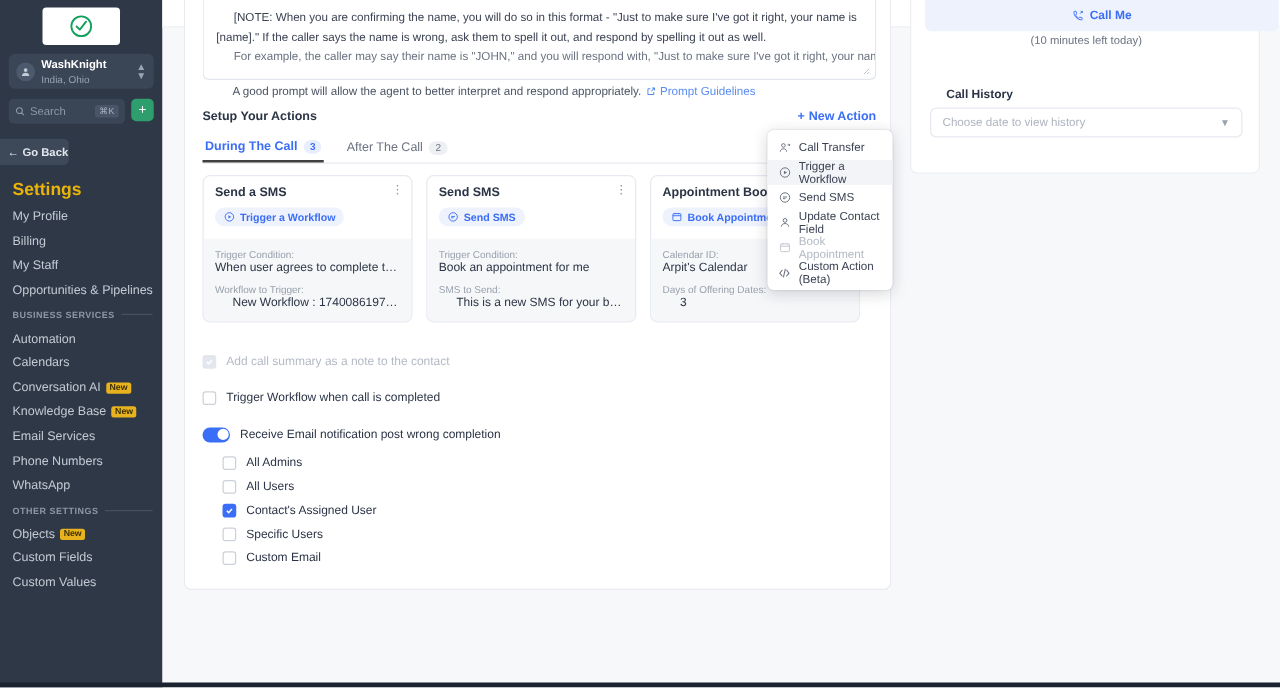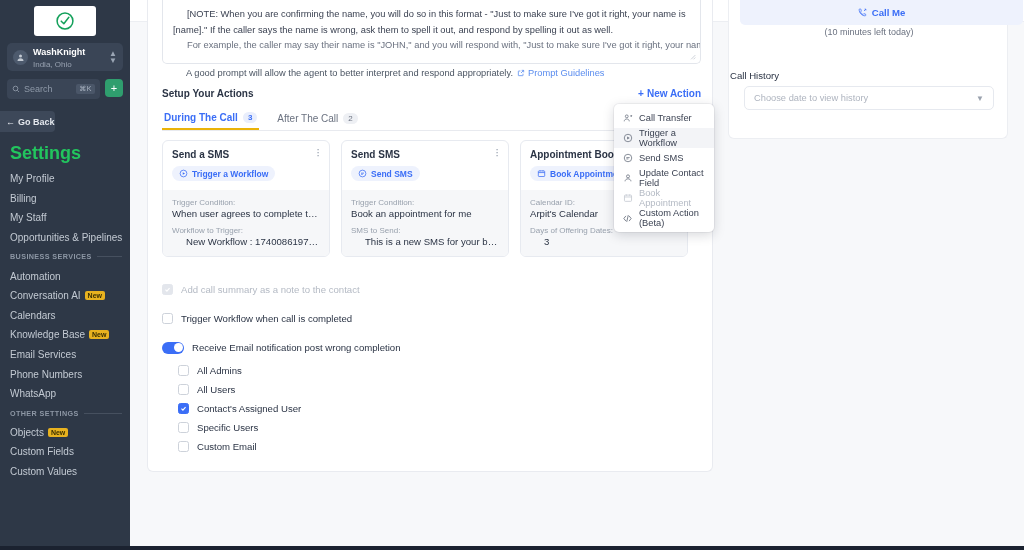--- a/index.html
+++ b/index.html
@@ -56,21 +56,21 @@
     color: #fff; font-size: 11px; display: flex; align-items: center; justify-content: center;
   }
 
   .goback {
     margin: 12px 0 0 0; width: 55px; height: 21px;
     background: #3d4859; border-radius: 0 4px 4px 0;
     display: flex; align-items: center; gap: 3px; padding-left: 6px;
     font-size: 9px; font-weight: bold; color: #e4e8ee;
   }
   .settings-title {
-    margin: 11px 0 5px 10px; font-size: 18px; font-weight: bold; color: #22c55e;
+    margin: 11px 0 5px 10px; font-size: 14px; font-weight: bold; color: #eab308;
   }
   .nav-item {
     height: 19.6px; display: flex; align-items: center;
     padding-left: 10px; font-size: 10px; color: #c3cad3; gap: 4px;
   }
   .nav-item.active { background: #212936; color: #ffffff; font-weight: bold; }
   .nav-sec {
     display: flex; align-items: center; gap: 5px;
     padding-left: 10px; padding-right: 8px; height: 19px;
     font-size: 7.2px; letter-spacing: .4px; color: #8d97a5; font-weight: bold;
@@ -125,21 +125,21 @@
     display: flex; align-items: center; justify-content: space-between;
   }
   .setup-title { font-size: 10px; font-weight: bold; color: #2b3445; }
   .new-action { font-size: 10px; font-weight: bold; color: #3b6ef6; display: flex; align-items: center; gap: 3px; }
 
   .tabs {
     position: absolute; left: 14px; top: 106px; width: 539px; height: 25px;
     border-bottom: 1px solid #e8eaef; display: flex; align-items: flex-start; gap: 16px;
   }
   .tab { display: flex; align-items: center; gap: 5px; height: 24px; padding: 0 2px; font-size: 10px; color: #6b7280; }
-  .tab.active { color: #3b6ef6; font-weight: bold; border-bottom: 2px solid #eab308; }
+  .tab.active { color: #3b6ef6; font-weight: bold; border-bottom: 2px solid #404040; }
   .tab-count { font-size: 8px; background: #eef0f4; color: #6b7280; border-radius: 8px; padding: 1px 5px; }
   .tab.active .tab-count { background: #e9eefc; color: #3b6ef6; }
 
   .cards-row { position: absolute; left: 14px; top: 140px; display: flex; gap: 11px; }
   .acard {
     width: 168px; border: 1px solid #e7eaf0; border-radius: 6px; background: #fff; overflow: hidden;
   }
   .acard-head { padding: 8px 9px 8px 9px; position: relative; }
   .acard-title { font-size: 10px; font-weight: bold; color: #2b3445; padding-right: 14px; }
   .acard-dots { position: absolute; right: 7px; top: 7px; color: #8b95a5; font-size: 10px; letter-spacing: 0; line-height: 4px; width: 8px; text-align: center; }
@@ -193,21 +193,21 @@
     position: absolute; left: 598px; top: 0px; width: 280px; height: 139px;
     background: #ffffff; border: 1px solid #eceef2; border-top: none; border-radius: 0 0 6px 6px;
   }
   .callme-btn {
     position: absolute; left: 11px; top: 0px; width: 283px; height: 25px;
     background: #eef2fd; border-radius: 0 0 5px 5px;
     display: flex; align-items: center; justify-content: center; gap: 5px;
     color: #3b6ef6; font-size: 9.6px; font-weight: bold;
   }
   .minutes-left { position: absolute; left: 0; top: 27px; width: 280px; text-align: center; font-size: 9px; color: #6b7280; }
-  .ch-label { position: absolute; left: 1px; top: 70px; font-size: 9.6px; font-weight: normal; color: #2b3445; }
+  .ch-label { position: absolute; left: 28px; top: 70px; font-size: 9.6px; font-weight: bold; color: #2b3445; }
   .ch-select {
     position: absolute; left: 15px; top: 86px; width: 250px; height: 24px;
     border: 1px solid #e6e9ef; border-radius: 5px; background: #fff;
     display: flex; align-items: center; padding: 0 9px; justify-content: space-between;
   }
   .ch-select .ph { font-size: 9.3px; color: #aeb4bf; }
   .ch-select .chev { color: #9aa2ae; font-size: 8px; }
 
   
   .footer {
@@ -287,25 +287,25 @@
     <div class="nav-sec">
       <span>BUSINESS SERVICES</span>
       <span class="rule"></span>
     </div>
 
     <div>
       <div class="nav-item">
           <span>Automation</span>
         </div>
       <div class="nav-item">
+          <span>Calendars</span>
+        </div>
+      <div class="nav-item">
           <span>Conversation AI</span>
           <span class="badge-new">New</span>
-        </div>
-      <div class="nav-item">
-          <span>Calendars</span>
         </div>
       <div class="nav-item">
           <span>Knowledge Base</span>
           <span class="badge-new">New</span>
         </div>
       <div class="nav-item">
           <span>Email Services</span>
         </div>
       <div class="nav-item">
           <span>Phone Numbers</span>

